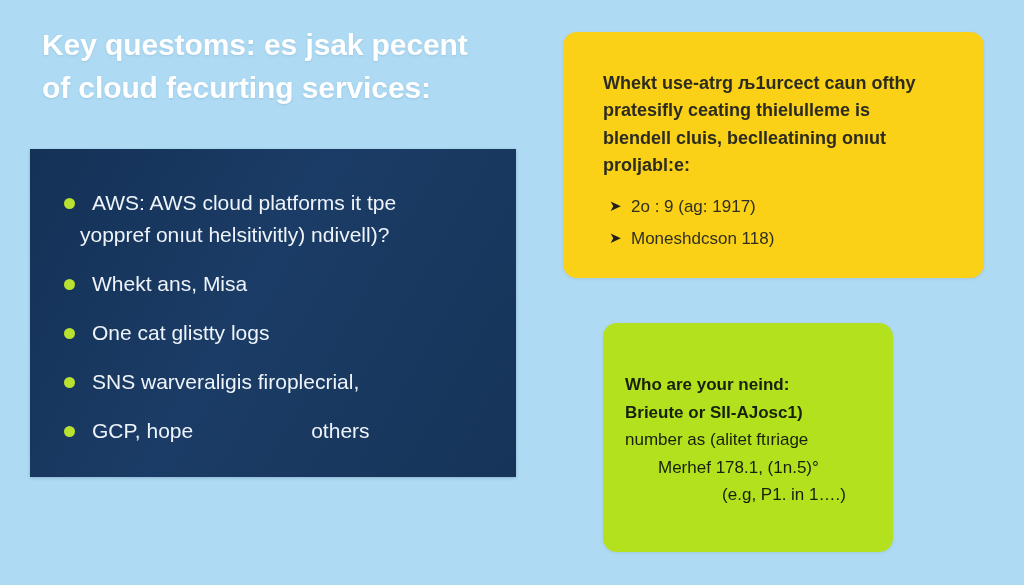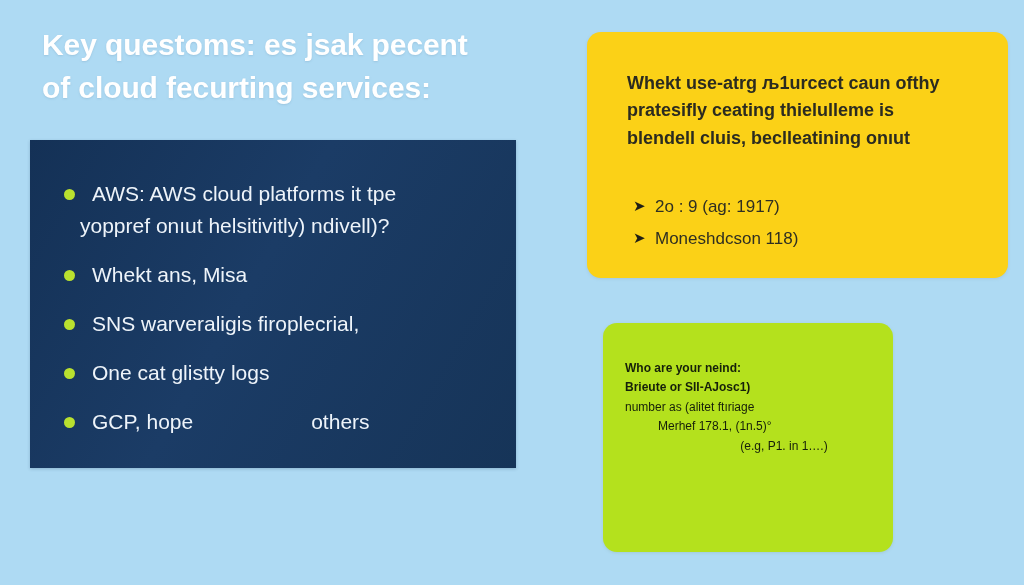--- a/index.html
+++ b/index.html
@@ -31,21 +31,21 @@
     line-height: 1.42;
     letter-spacing: -0.1px;
     text-shadow: 0 1px 2px rgba(120,160,190,0.35);
   }
   #title .tline { display: block; white-space: nowrap; }
 
   
   #navy-panel {
     position: absolute;
     left: 30px;
-    top: 140px;
+    top: 149px;
     width: 486px;
     height: 328px;
     background: #16355c;
     background-image: linear-gradient(120deg, #143156 0%, #1b3c66 45%, #163458 100%);
     box-shadow: 0 1px 3px rgba(40,70,100,0.25);
   }
   #navy-list {
     position: absolute;
     left: 32px;
     top: 38px;
@@ -76,21 +76,20 @@
   
   #yellow-card {
     position: absolute;
     left: 563px;
     top: 32px;
     width: 421px;
     height: 246px;
     background: #fbd117;
     border-radius: 14px;
     box-shadow: 0 1px 3px rgba(130,150,170,0.25);
-    margin-left: 24px;
   }
   #yellow-para {
     position: absolute;
     left: 40px;
     top: 38px;
     width: 345px;
     color: #2b2b20;
     font-size: 18px;
     font-weight: bold;
     line-height: 1.52;
@@ -125,24 +124,24 @@
     top: 323px;
     width: 290px;
     height: 229px;
     background: #b4e11d;
     border-radius: 14px;
     box-shadow: 0 1px 3px rgba(130,160,130,0.25);
   }
   #green-body {
     position: absolute;
     left: 11px;
-    top: 36px;
+    top: 48px;
     width: 272px;
     color: #16200a;
-    font-size: 12px;
+    font-size: 17px;
     line-height: 1.62;
   }
   #green-body .gb { display: block; }
   #green-body .bold { font-weight: bold; }
   #green-body .ind1 { margin-left: 11px; }
   #green-body .ind2 { margin-left: 44px; }
   #green-body .ind3 { margin-left: 68px; text-align: center; }
   #green-body .light { font-weight: normal; }
 </style>
 </head>
@@ -164,41 +163,42 @@
         <span class="l2">yoppref onıut helsitivitly) ndivell)?</span>
       </div>
 
       <div class="navy-item">
         <span class="dot"></span>
         <span class="l1">Whekt ans, Misa</span>
       </div>
 
       <div class="navy-item">
         <span class="dot"></span>
+        <span class="l1">One cat glistty logs</span>
+      </div>
+
+      <div class="navy-item">
+        <span class="dot"></span>
         <span class="l1">SNS warveraligis firoplecrial,</span>
-      </div>
-
-      <div class="navy-item">
-        <span class="dot"></span>
-        <span class="l1">One cat glistty logs</span>
       </div>
 
       <div class="navy-item">
         <span class="dot"></span>
         <span class="l1"><span>GCP, hope</span><span class="gapword">others</span></span>
       </div>
 
     </div>
   </div>
 
   <div id="yellow-card">
     <div id="yellow-para">
       <span>Whekt use-atrg љ1urcect caun ofthy</span>
       <span>pratesifly ceating thielulleme is</span>
       <span>blendell cluis, beclleatining onıut</span>
+      <span>proljabl:e:</span>
     </div>
     <div id="yellow-arrows">
       <div class="arrow-item">
         <span class="arrow">➤</span>
         <span>2o : 9 (aɡ: 1917)</span>
       </div>
       <div class="arrow-item">
         <span class="arrow">➤</span>
         <span>Moneshdcson 118)</span>
       </div>

